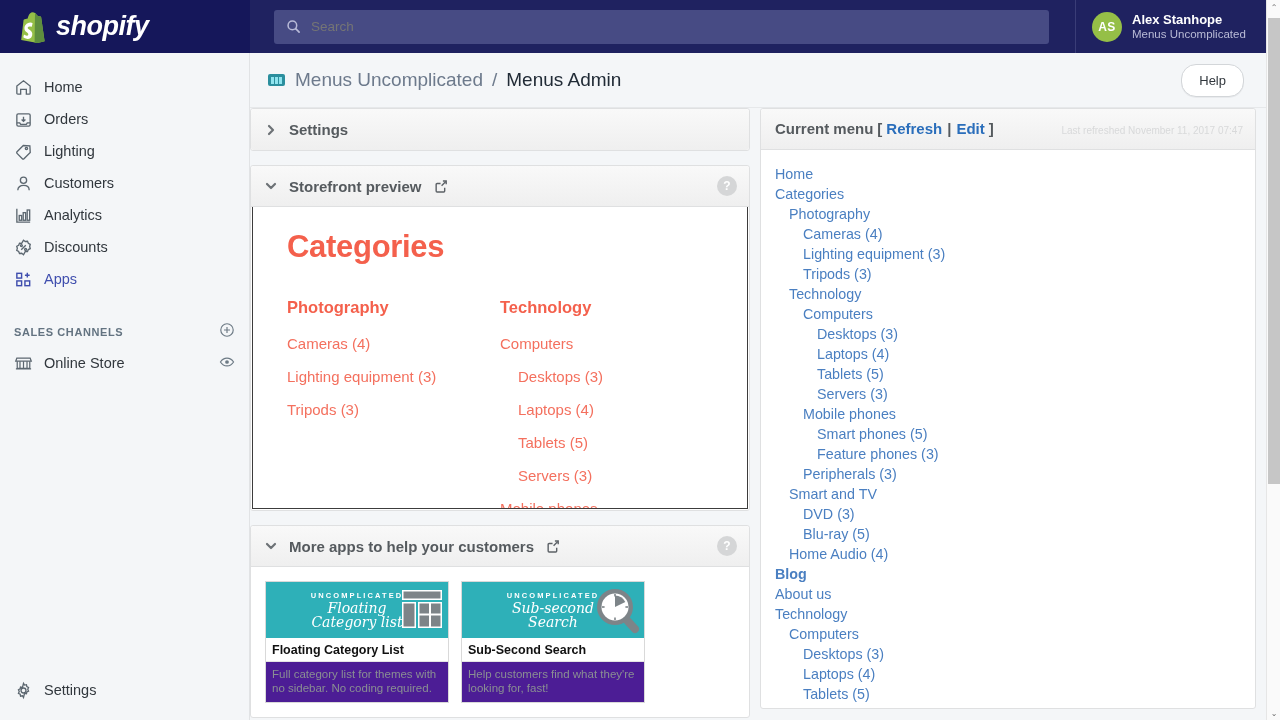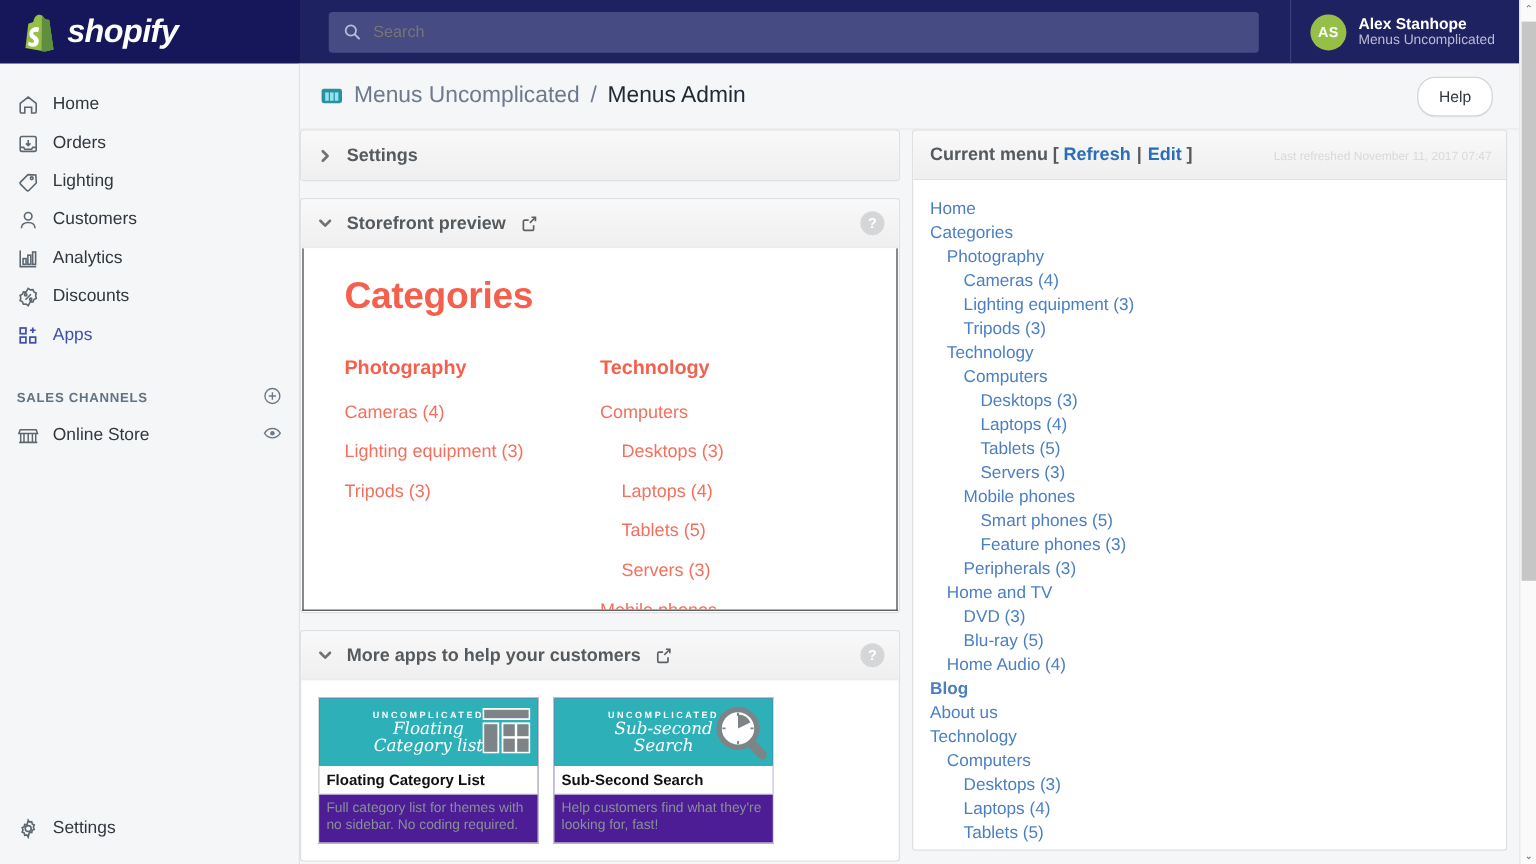--- a/index.html
+++ b/index.html
@@ -546,21 +546,21 @@
           <div class="mrow" style="padding-left: 14px;">Technology</div>
           <div class="mrow" style="padding-left: 28px;">Computers</div>
           <div class="mrow" style="padding-left: 42px;">Desktops (3)</div>
           <div class="mrow" style="padding-left: 42px;">Laptops (4)</div>
           <div class="mrow" style="padding-left: 42px;">Tablets (5)</div>
           <div class="mrow" style="padding-left: 42px;">Servers (3)</div>
           <div class="mrow" style="padding-left: 28px;">Mobile phones</div>
           <div class="mrow" style="padding-left: 42px;">Smart phones (5)</div>
           <div class="mrow" style="padding-left: 42px;">Feature phones (3)</div>
           <div class="mrow" style="padding-left: 28px;">Peripherals (3)</div>
-          <div class="mrow" style="padding-left: 14px;">Home and TV</div>
+          <div class="mrow" style="padding-left: 14px;">Smart and TV</div>
           <div class="mrow" style="padding-left: 28px;">DVD (3)</div>
           <div class="mrow" style="padding-left: 28px;">Blu-ray (5)</div>
           <div class="mrow" style="padding-left: 14px;">Home Audio (4)</div>
           <div class="mrow" style="padding-left: 0px; font-weight: bold;">Blog</div>
           <div class="mrow" style="padding-left: 0px;">About us</div>
           <div class="mrow" style="padding-left: 0px;">Technology</div>
           <div class="mrow" style="padding-left: 14px;">Computers</div>
           <div class="mrow" style="padding-left: 28px;">Desktops (3)</div>
           <div class="mrow" style="padding-left: 28px;">Laptops (4)</div>
           <div class="mrow" style="padding-left: 28px;">Tablets (5)</div>

